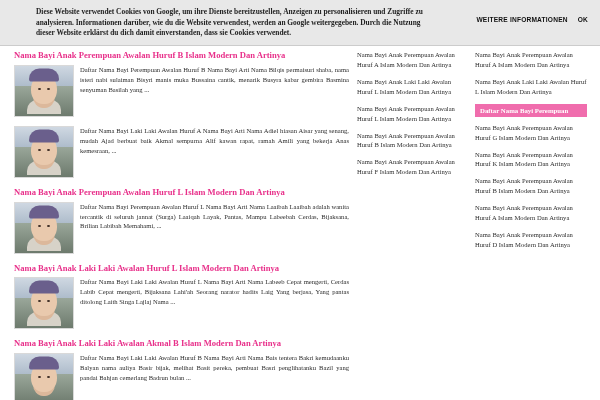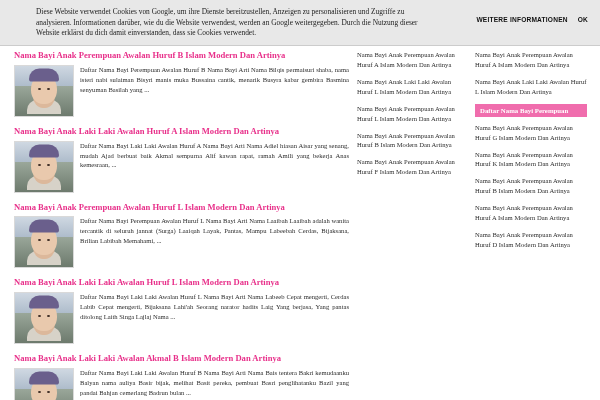--- a/index.html
+++ b/index.html
@@ -25,20 +25,21 @@
     box-sizing: border-box;
     min-height: 46px;
   }
   .cookie-text {
     font-family: "Liberation Serif", serif;
     font-size: 7.4px;
     line-height: 1.45;
     color: #222222;
     max-width: 400px;
     padding-top: 1px;
+    font-weight: bold;
   }
   .cookie-actions {
     display: flex;
     align-items: center;
     gap: 10px;
     white-space: nowrap;
     padding-top: 10px;
     padding-right: 4px;
   }
   .cookie-link {
@@ -214,21 +215,20 @@
           <div class="face"></div>
           <div class="hat"></div>
           <div class="eye l"></div>
           <div class="eye r"></div>
         </div>
         <div class="post-text">Daftar Nama Bayi Perempuan Awalan Huruf B Nama Bayi Arti Nama Bilqis permaisuri shaba, nama isteri nabi sulaiman Bisyri manis muka Bussaina cantik, menarik Busyra kabar gembira Basmina senyuman Basilah yang ...</div>
       </div>
     </div>
 
     <div class="post">
-      <div class="post-title">Nama Bayi Anak Laki Laki Awalan Huruf A Islam Modern Dan Artinya</div>
       <div class="post-body">
         <div class="thumb">
           <div class="sky"></div>
           <div class="ground"></div>
           <div class="body"></div>
           <div class="face"></div>
           <div class="hat"></div>
           <div class="eye l"></div>
           <div class="eye r"></div>
         </div>

